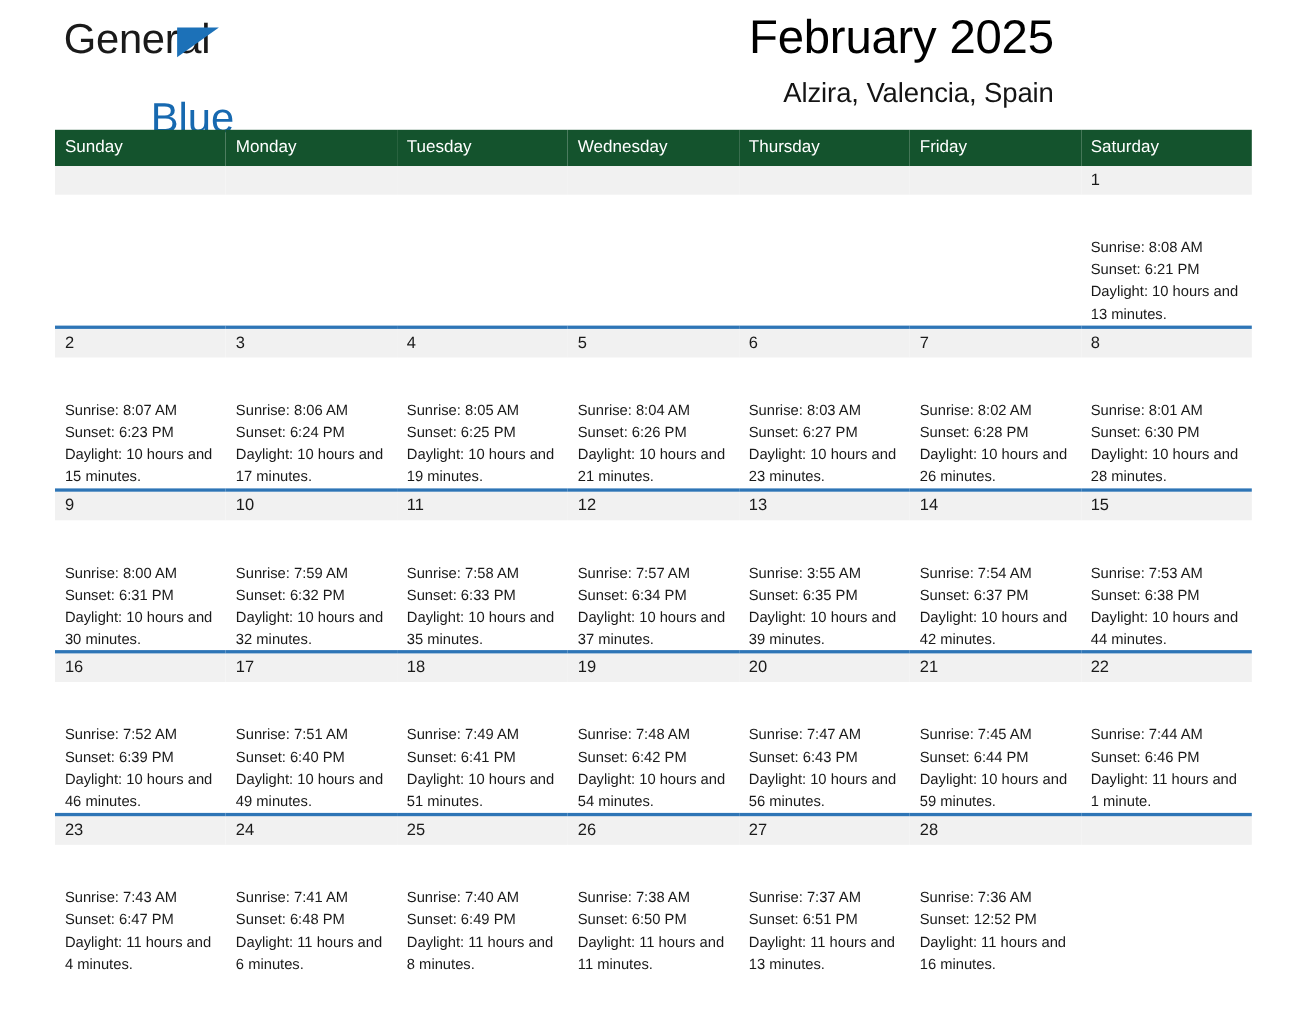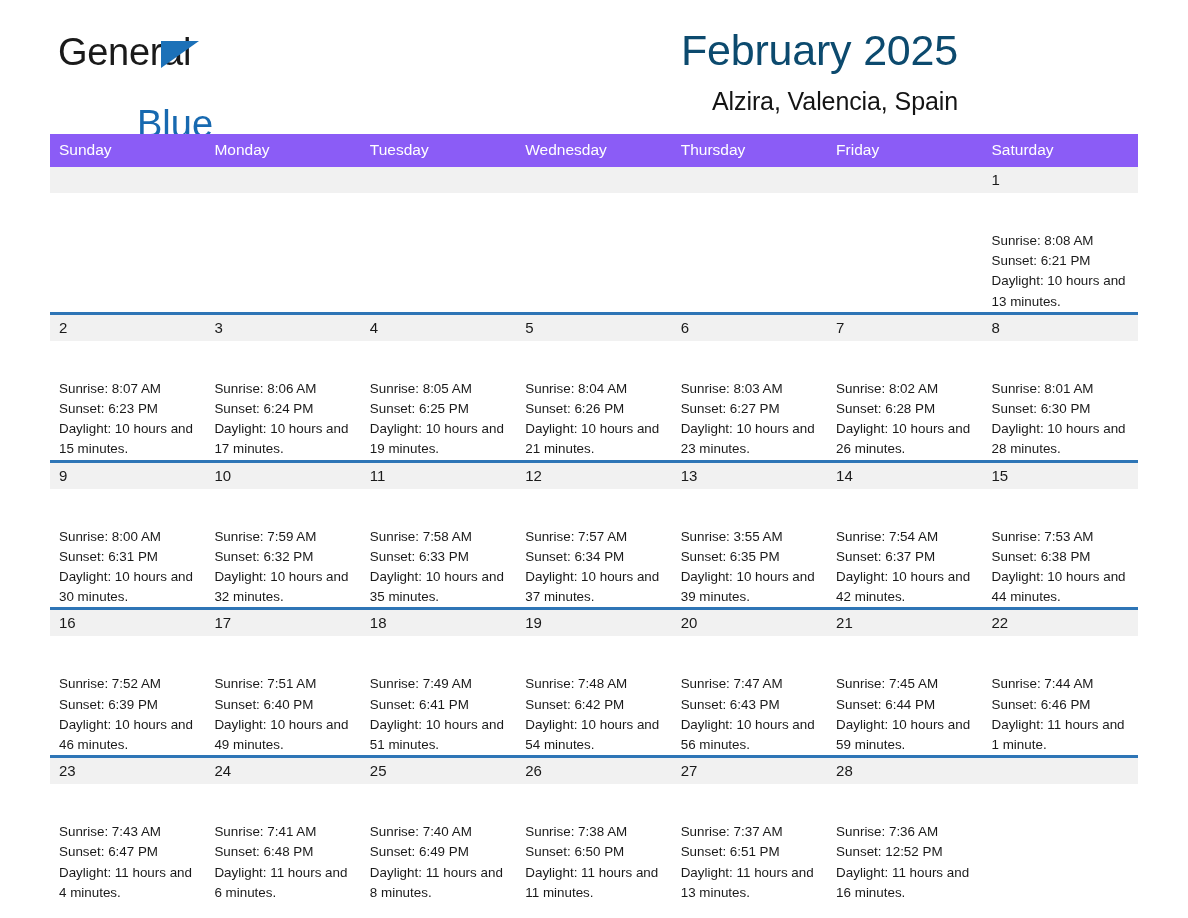--- a/index.html
+++ b/index.html
@@ -12,21 +12,21 @@
     height: 918px;
     font-family: "Liberation Sans", sans-serif;
     color: #000000;
     overflow: hidden;
   }
   .page {
     position: relative;
     width: 1008px;
     height: 918px;
     box-sizing: border-box;
-    padding: 16px 50px;
+    padding: 0 50px;
   }
 
   
   .header {
     position: relative;
     height: 118px;
   }
   .logo {
     position: absolute;
     left: 8px;
@@ -67,41 +67,41 @@
   .title-block {
     position: absolute;
     right: 0px;
     top: 6px;
     text-align: right;
   }
   .cal-title {
     font-size: 43px;
     line-height: 56px;
     font-weight: normal;
-    color: #0c4a6e;
+    color: #000000;
     margin: 0;
     letter-spacing: -0.2px;
   }
   .cal-subtitle {
     font-size: 25px;
     line-height: 34px;
     color: #141414;
     margin: 6px 0 0 0;
     letter-spacing: -0.1px;
   }
 
   
   .calendar {
     position: relative;
     width: 1088px;
     border-collapse: collapse;
     table-layout: fixed;
   }
   .dow-row th {
-    background: #8b5cf6;
+    background: #14532d;
     color: #ffffff;
     font-weight: normal;
     font-size: 15.5px;
     line-height: 20px;
     text-align: left;
     padding: 6px 0 7px 9px;
     height: 18px;
     border: none;
     box-sizing: border-box;
   }

